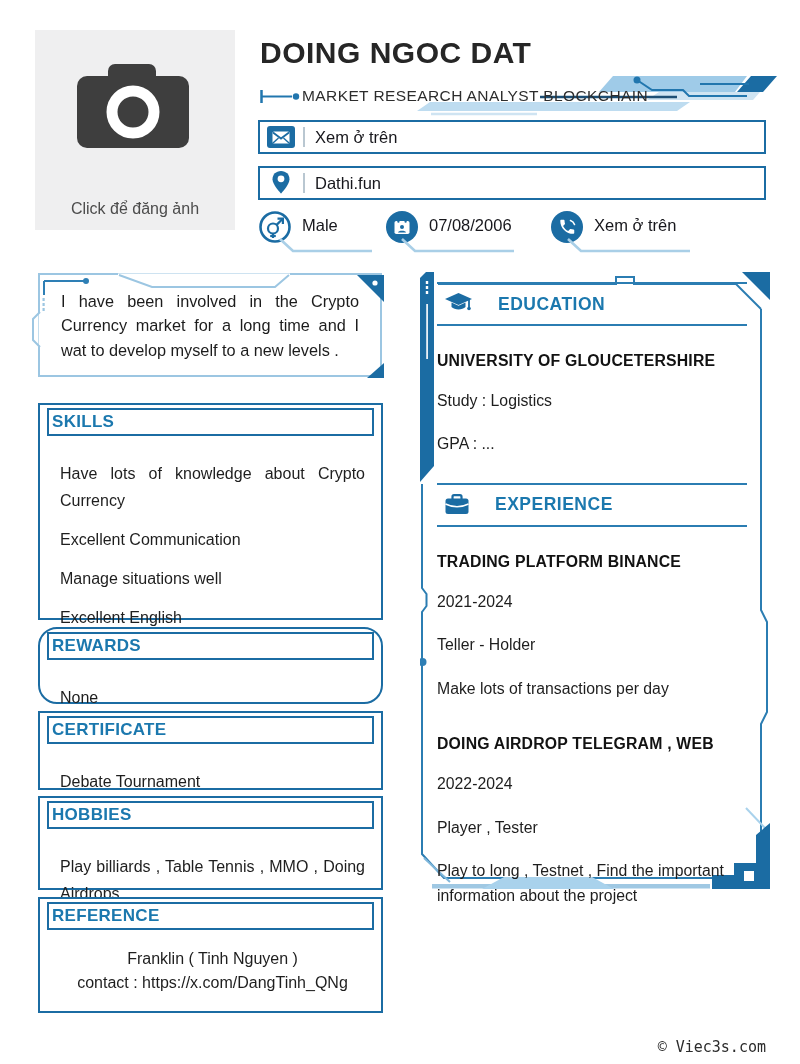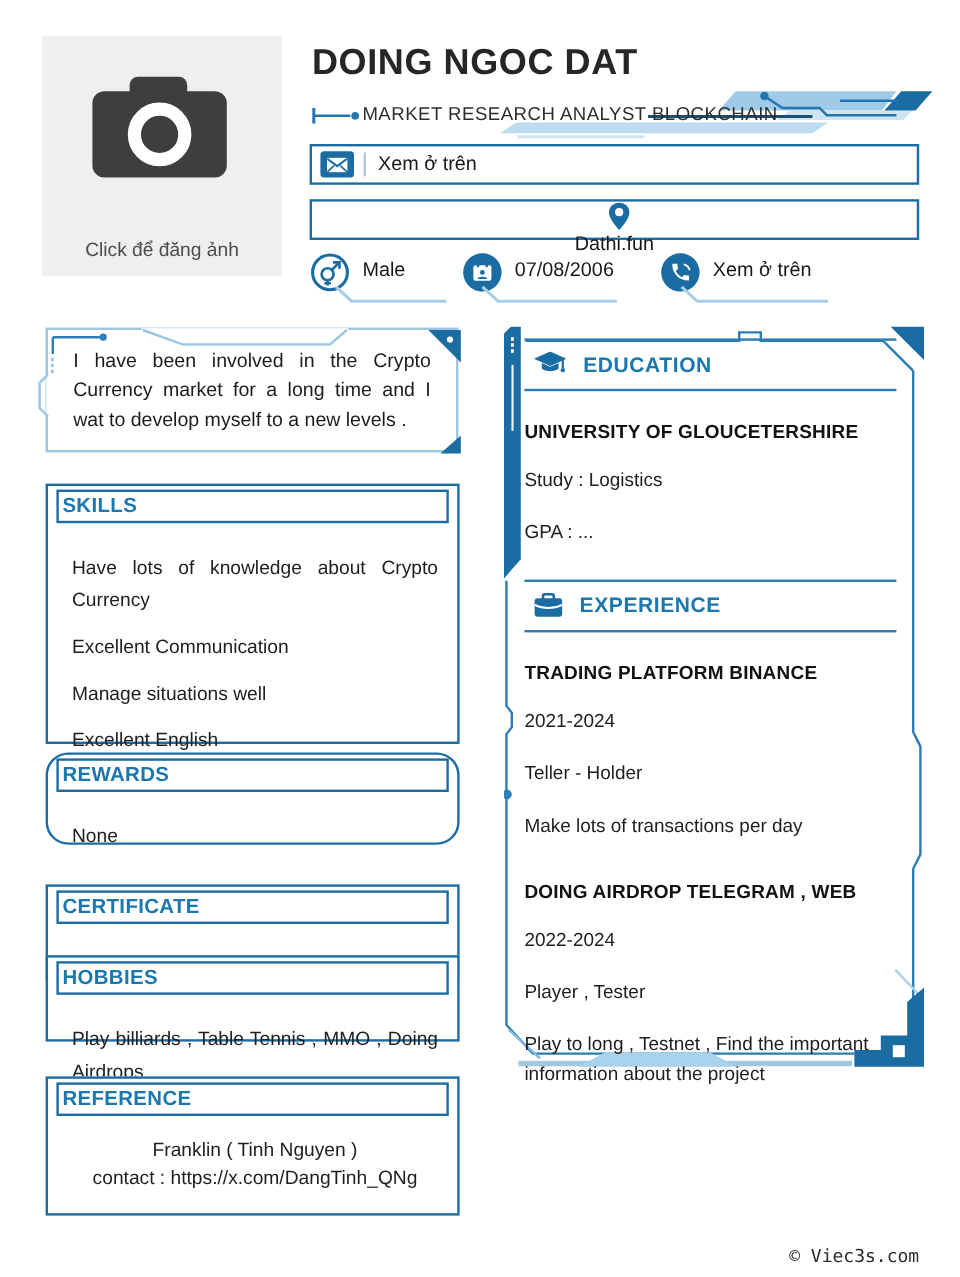--- a/index.html
+++ b/index.html
@@ -10,21 +10,21 @@
   .photo svg{position:absolute;left:40px;top:32px;}
   .photo-label{position:absolute;left:0;right:0;top:170px;text-align:center;font-size:16px;color:#4c4c4c;}
   .name{position:absolute;left:260px;top:36px;font-size:30px;font-weight:bold;color:#262626;letter-spacing:.5px;}
   .subtitle-row{position:absolute;left:260px;top:85px;height:24px;}
   .subtitle-deco{position:absolute;left:0;top:4px;}
   .subtitle{position:absolute;left:42px;top:2px;white-space:nowrap;font-size:15.5px;color:#2d2d2d;letter-spacing:.4px;z-index:1;}
   .banner{position:absolute;left:415px;top:70px;z-index:0;}
   .field{position:absolute;left:258px;width:508px;height:34px;border:2px solid #1b6ca3;box-sizing:border-box;
          display:flex;align-items:center;background:#fff;}
   .field-email{top:120px;}
-  .field-site{top:166px;flex-direction:column;}
+  .field-site{top:166px;}
   .env-badge{width:28px;height:22px;background:#1b6ca3;border-radius:3px;margin-left:7px;display:flex;align-items:center;justify-content:center;}
   .pin-wrap{width:28px;margin-left:7px;display:flex;justify-content:center;}
   .vdiv{width:2px;height:20px;background:#b9c7d1;margin:0 10px 0 8px;}
   .field-text{font-size:16.5px;color:#17171c;}
   .citem{position:absolute;top:210px;height:34px;}
   .citem .cicon{position:absolute;left:0;top:0;}
   .citem .clabel{position:absolute;left:44px;top:6px;font-size:16.5px;color:#17171c;white-space:nowrap;}
   .cunder{position:absolute;top:238px;}
   
   .about{position:absolute;left:38px;top:273px;width:344px;height:104px;border:2px solid #9cc6e2;box-sizing:border-box;}
@@ -35,21 +35,21 @@
   .lsec-head{position:absolute;top:3px;left:7px;right:7px;height:28px;border:2px solid #1b6ca3;box-sizing:border-box;
              font-size:17px;font-weight:bold;color:#1b78ae;line-height:24px;padding-left:3px;letter-spacing:.3px;}
   .lsec-body{position:absolute;top:44px;left:20px;right:16px;}
   .lsec-body p{margin:12px 0 7px;font-size:16px;line-height:1.68;text-align:justify;color:#1e1e1e;}
   .lsec-body p.tight{margin:0;line-height:1.5;text-align:center;}
   
   .rcol{position:absolute;left:420px;top:272px;width:350px;height:618px;}
   .rframe{position:absolute;left:0;top:0;}
   .rcontent{position:absolute;left:17px;top:10px;width:310px;}
   .rline{height:0;border-top:2px solid #2b7db2;margin:0;}
-  .rheader{display:flex;align-items:center;gap:14px;height:40px;padding-left:8px;text-align:center;}
+  .rheader{display:flex;align-items:center;gap:26px;height:40px;padding-left:8px;text-align:center;}
   .rheader .rh-label{font-size:17.5px;font-weight:bold;color:#1b78ae;letter-spacing:.5px;}
   .rtitle{font-size:15.8px;font-weight:bold;color:#121212;margin:26px 0 0;letter-spacing:.2px;}
   .rtext{font-size:15.8px;color:#1e1e1e;margin:19px 0 0;line-height:1.55;}
   .gap-big{margin-top:34px;}
   .sep{margin-top:26px;}
   
   .copyright{position:absolute;right:34px;top:1038px;font-family:"DejaVu Sans Mono","Liberation Mono",monospace;
              font-size:15px;color:#2b2b2b;}
 </style>
 </head>
@@ -184,28 +184,28 @@
     </div>
   </div>
 
   <div class="lsec" style="top:627px;height:77px;border-radius:19px;">
     <div class="lsec-head">REWARDS</div>
     <div class="lsec-body">
       <p>None</p>
     </div>
   </div>
 
-  <div class="lsec" style="top:737px;height:79px;">
+  <div class="lsec" style="top:711px;height:79px;">
     <div class="lsec-head">CERTIFICATE</div>
     <div class="lsec-body">
       <p>Debate Tournament</p>
     </div>
   </div>
 
-  <div class="lsec" style="top:796px;height:72px;">
+  <div class="lsec" style="top:796px;height:94px;">
     <div class="lsec-head">HOBBIES</div>
     <div class="lsec-body">
       <p>Play billiards , Table Tennis , MMO , Doing Airdrops</p>
     </div>
   </div>
 
   <div class="lsec" style="top:897px;height:116px;">
     <div class="lsec-head">REFERENCE</div>
     <div class="lsec-body" style="top:48px;">
       <p class="tight">Franklin ( Tinh Nguyen )</p>

